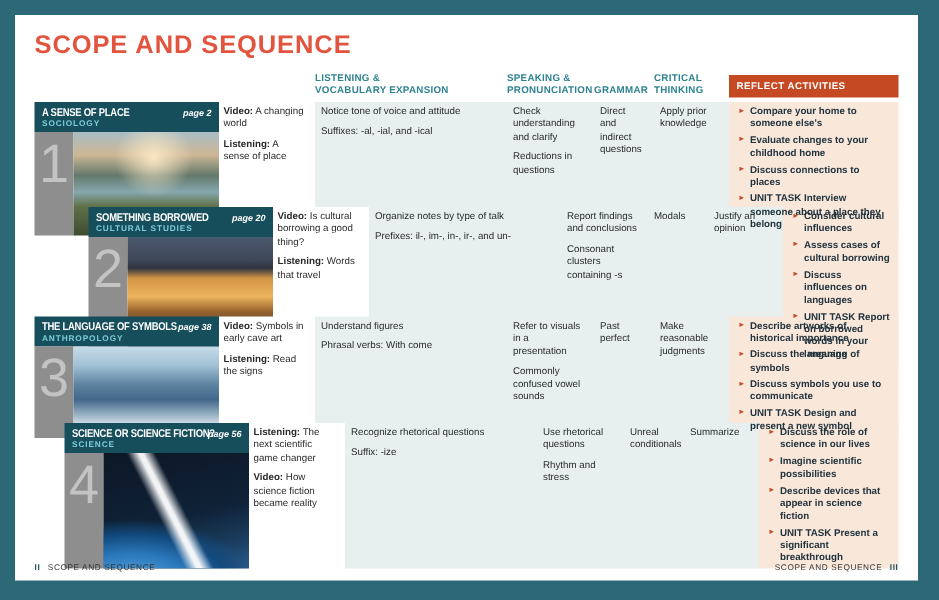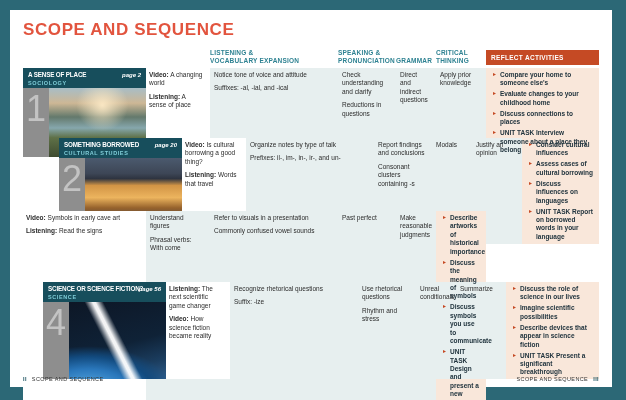--- a/index.html
+++ b/index.html
@@ -193,20 +193,33 @@
             <ul>
               <li>Consider cultural influences</li>
               <li>Assess cases of cultural borrowing</li>
               <li>Discuss influences on languages</li>
               <li>UNIT TASK Report on borrowed words in your language</li>
             </ul>
           </div>
   </div>
 
   <div class="grid row">
+    <div class="unit-cell">
+      <div class="unit-bar">
+        <div class="unit-bar-top">
+          <span class="unit-title">THE LANGUAGE OF SYMBOLS</span>
+          <span class="unit-page">page 38</span>
+        </div>
+        <div class="unit-subject">ANTHROPOLOGY</div>
+      </div>
+      <div class="unit-body">
+        <div class="unit-number">3</div>
+        <div class="unit-photo photo-3"></div>
+      </div>
+    </div>
     <div class="cell media-cell">
             <p><b>Video:</b> <span>Symbols in early cave art</span></p>
             <p><b>Listening:</b> <span>Read the signs</span></p>
           </div>
     <div class="cell skill-cell c-listening">
             <p>Understand figures</p>
             <p>Phrasal verbs: With come</p>
           </div>
     <div class="cell skill-cell c-speaking">
             <p>Refer to visuals in a presentation</p>

